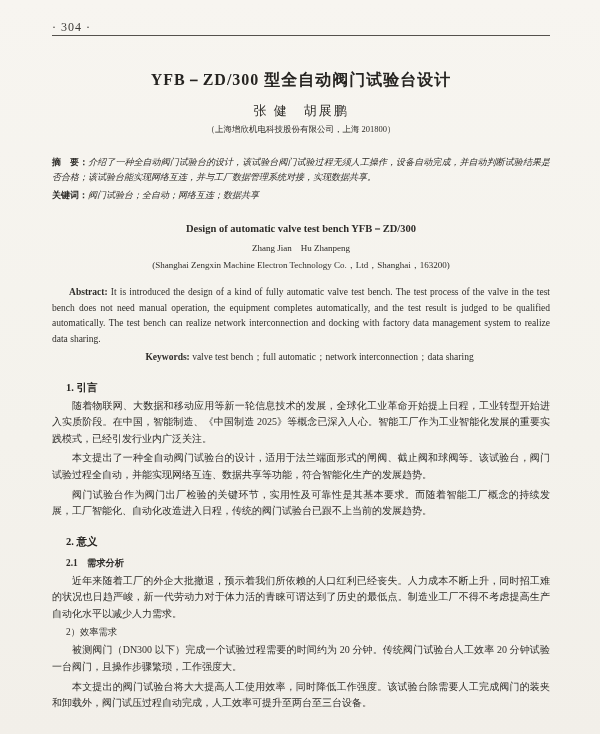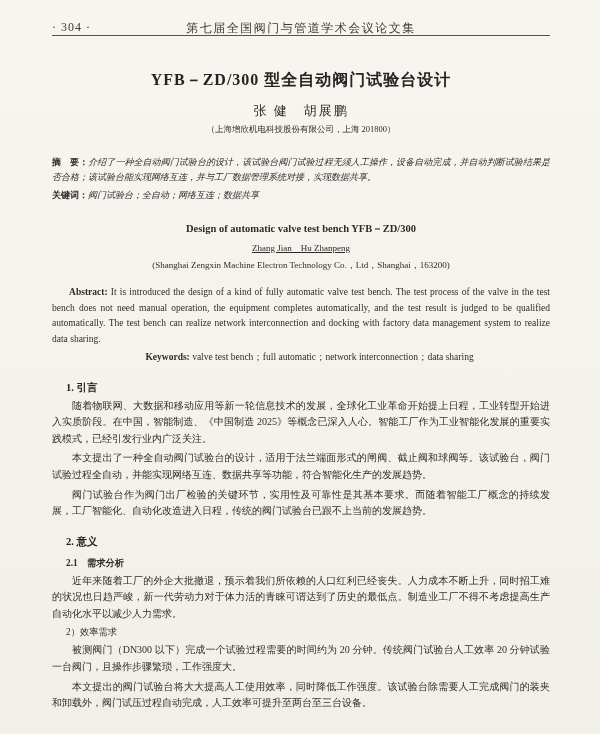--- a/index.html
+++ b/index.html
@@ -29,39 +29,38 @@
   .affil-cn { margin-top: 4px; text-align: center; font-size: 8.5px; }
 
   
   .abs-cn { margin: 19px 0 0 0; font-size: 9px; line-height: 1.62; text-align: justify; }
   .kw-cn  { margin: 4px 0 0 0; font-size: 9px; line-height: 1.6; }
   .b { font-weight: bold; }
   .i { font-style: italic; }
 
   
   .title-en  { margin: 19px 0 0 0; text-align: center; font-size: 10.5px; font-weight: bold; }
-  .authors-en { margin-top: 6px; text-align: center; font-size: 9px; text-decoration: underline; }
+  .authors-en { margin-top: 6px; text-align: center; font-size: 9px; }
   .affil-en   { margin-top: 4px; text-align: center; font-size: 9px; }
   .abs-en { margin: 13px 0 0 0; font-size: 9.5px; line-height: 1.68; text-align: justify; text-indent: 1.8em; }
   .kw-en  { margin: 2px 0 0 0; font-size: 9.5px; line-height: 1.6; text-indent: 1.8em; text-align: center; }
 
   
   .sec-h  { margin: 15px 0 0 14px; font-size: 10.5px; font-weight: bold; color: #262421; }
   .sub-h  { margin: 8px 0 0 14px; font-size: 9.3px; font-weight: bold; }
   .item-h { margin: 4px 0 0 14px; font-size: 9.3px; }
   .para { margin: 3px 0 0 0; font-size: 10px; line-height: 1.66; text-align: justify; text-indent: 2em; }
 </style>
 </head>
 <body>
 
 <div class="page">
 
   <div class="hdr">
     <span class="pagenum">· 304 ·</span>
-    <span class="proc">第七届全国阀门与管道学术会议论文集</span>
   </div>
   <hr class="hdr-rule">
 
   <h1 class="title-cn">YFB－ZD/300 型全自动阀门试验台设计</h1>
   <div class="authors-cn">张 健　胡展鹏</div>
   <div class="affil-cn">（上海增欣机电科技股份有限公司，上海 201800）</div>
 
   <p class="abs-cn"><span class="b">摘　要：</span><span class="i">介绍了一种全自动阀门试验台的设计，该试验台阀门试验过程无须人工操作，设备自动完成，并自动判断试验结果是否合格；该试验台能实现网络互连，并与工厂数据管理系统对接，实现数据共享。</span></p>
   <p class="kw-cn"><span class="b">关键词：</span><span class="i">阀门试验台；全自动；网络互连；数据共享</span></p>
 

